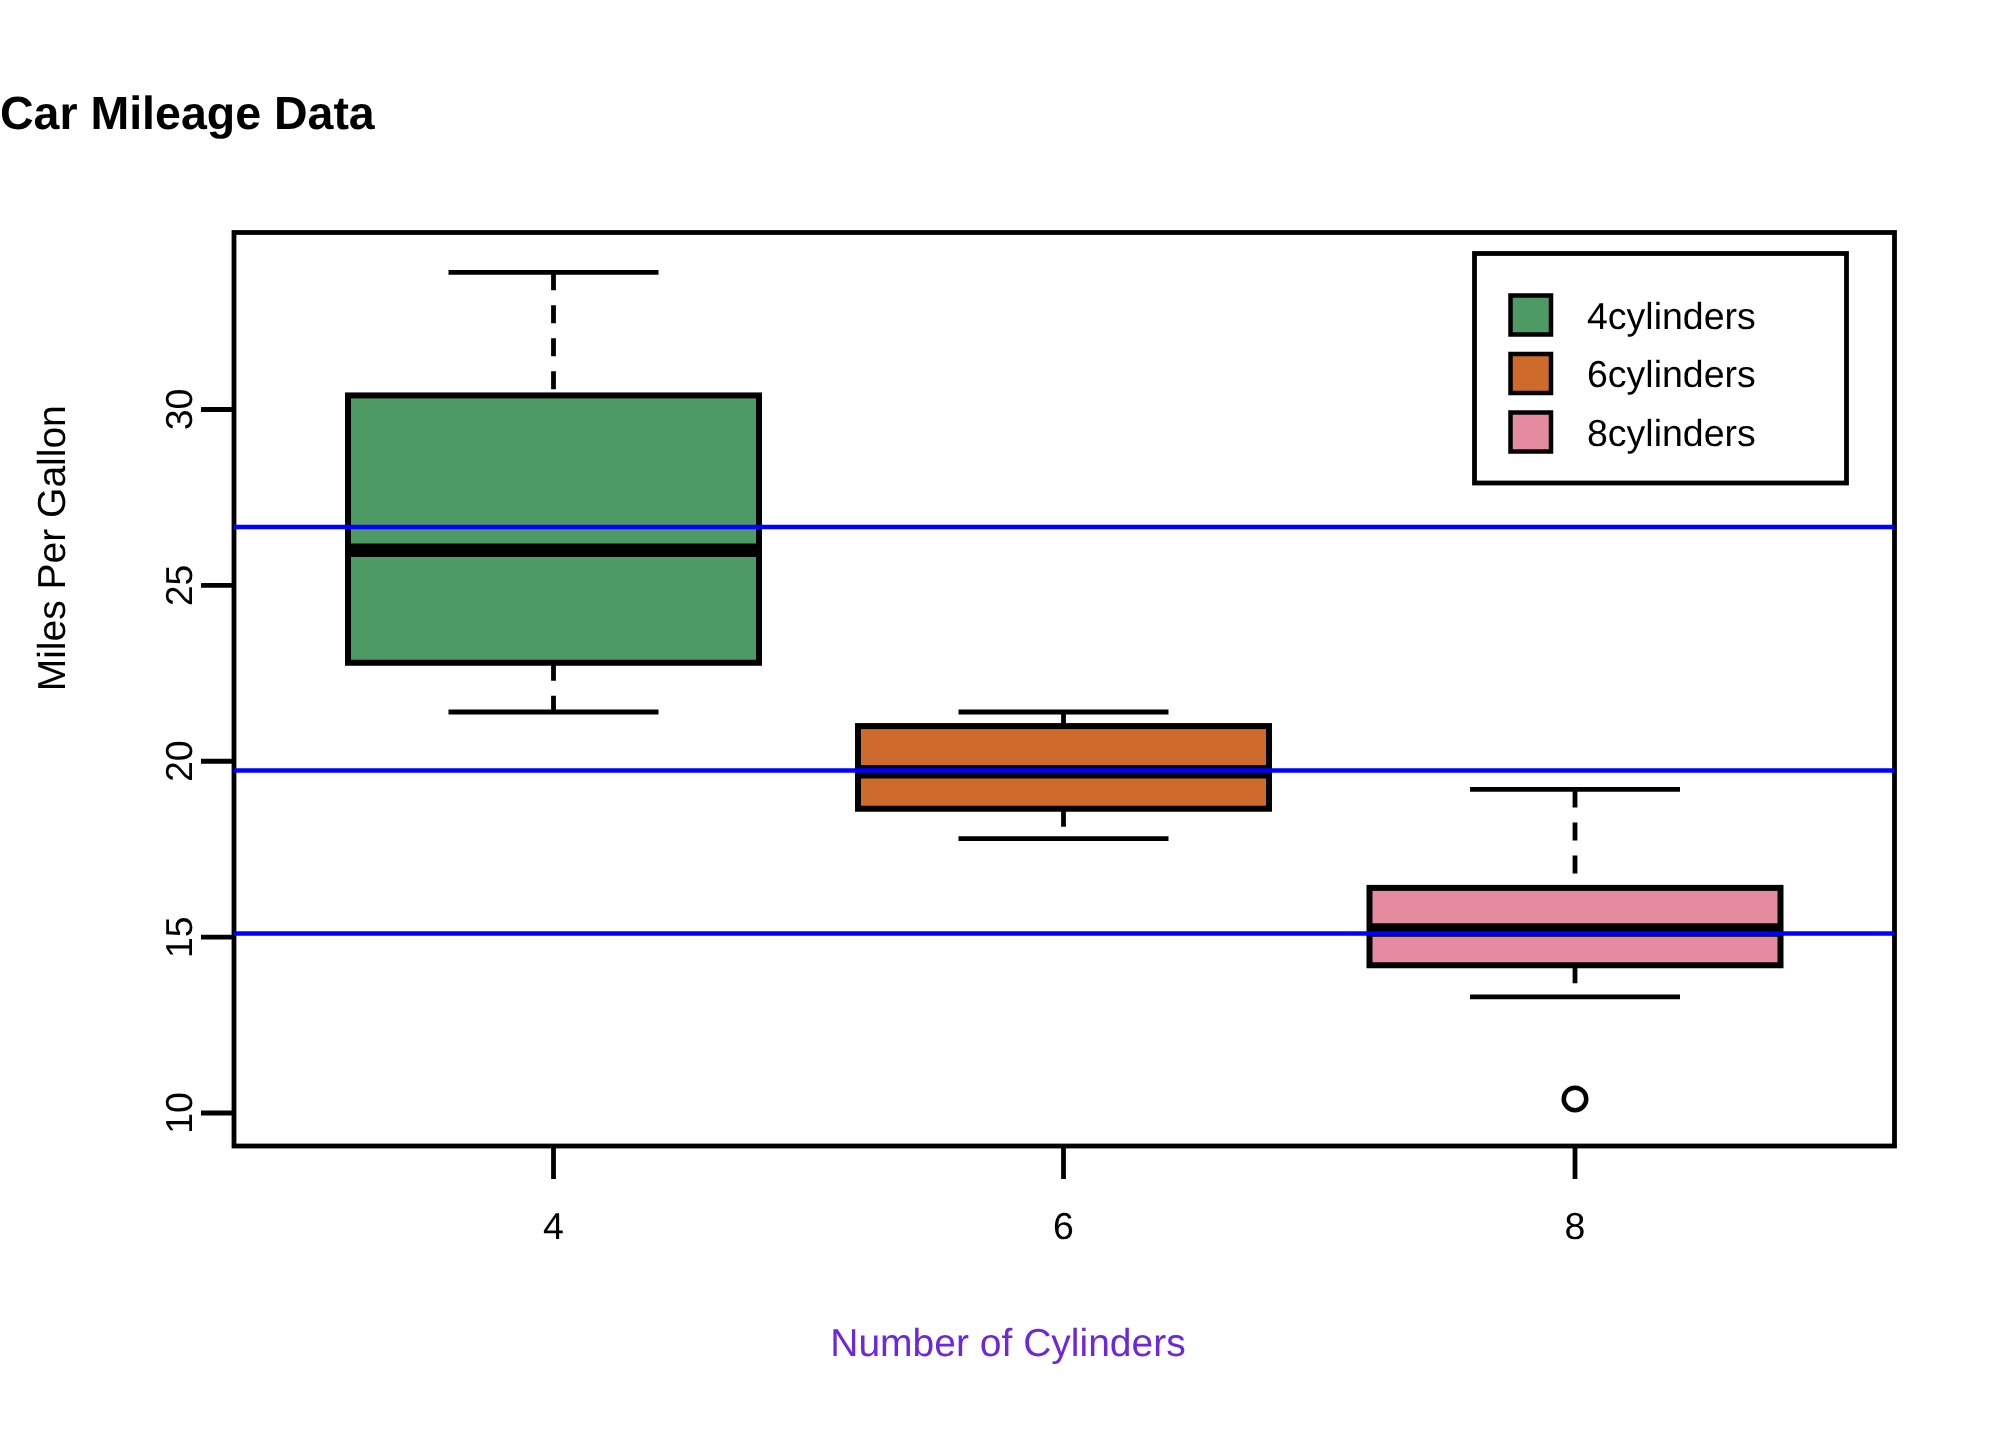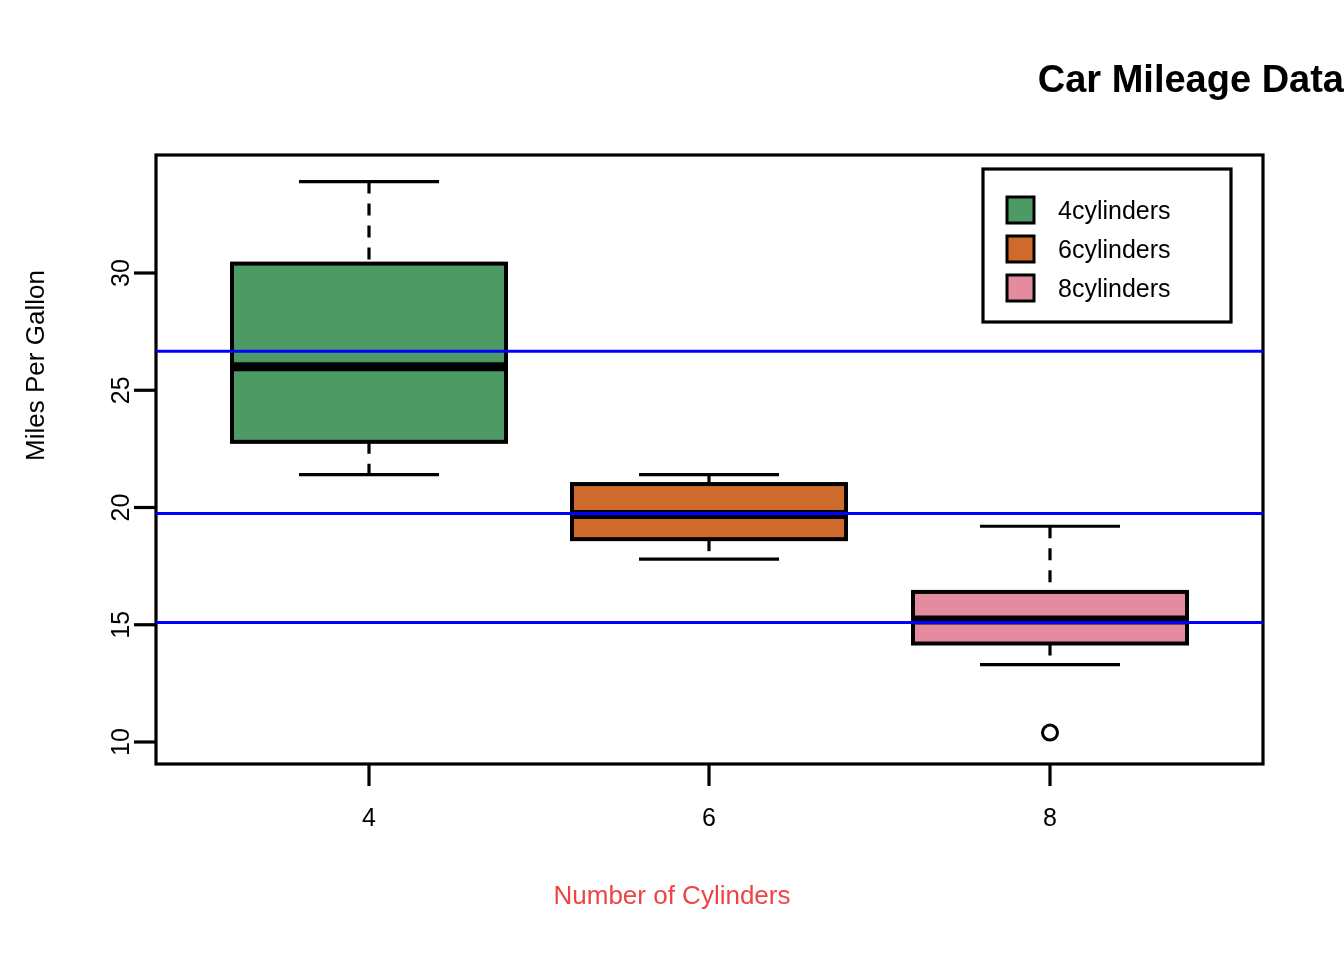--- a/index.html
+++ b/index.html
@@ -16,35 +16,35 @@
   }
   #root {
     position: absolute;
     inset: 0;
   }
   .chart-title {
     position: absolute;
     left: 0;
     right: 0;
     top: 58px;
-    text-align: right;
+    text-align: left;
     font-family: "Liberation Sans", sans-serif;
     font-weight: bold;
-    font-size: 38px;
+    font-size: 31px;
     color: #000000;
     letter-spacing: 0px;
   }
   .axis-label-x {
     position: absolute;
     left: 0;
     right: 0;
     top: 880px;
     text-align: center;
     font-size: 26px;
-    color: #ef4444;
+    color: #6d28d9;
   }
   .axis-label-y {
     position: absolute;
     left: -115px;
     top: 350px;
     width: 300px;
     text-align: center;
     font-size: 26px;
     color: #000000;
     transform: rotate(-90deg);

